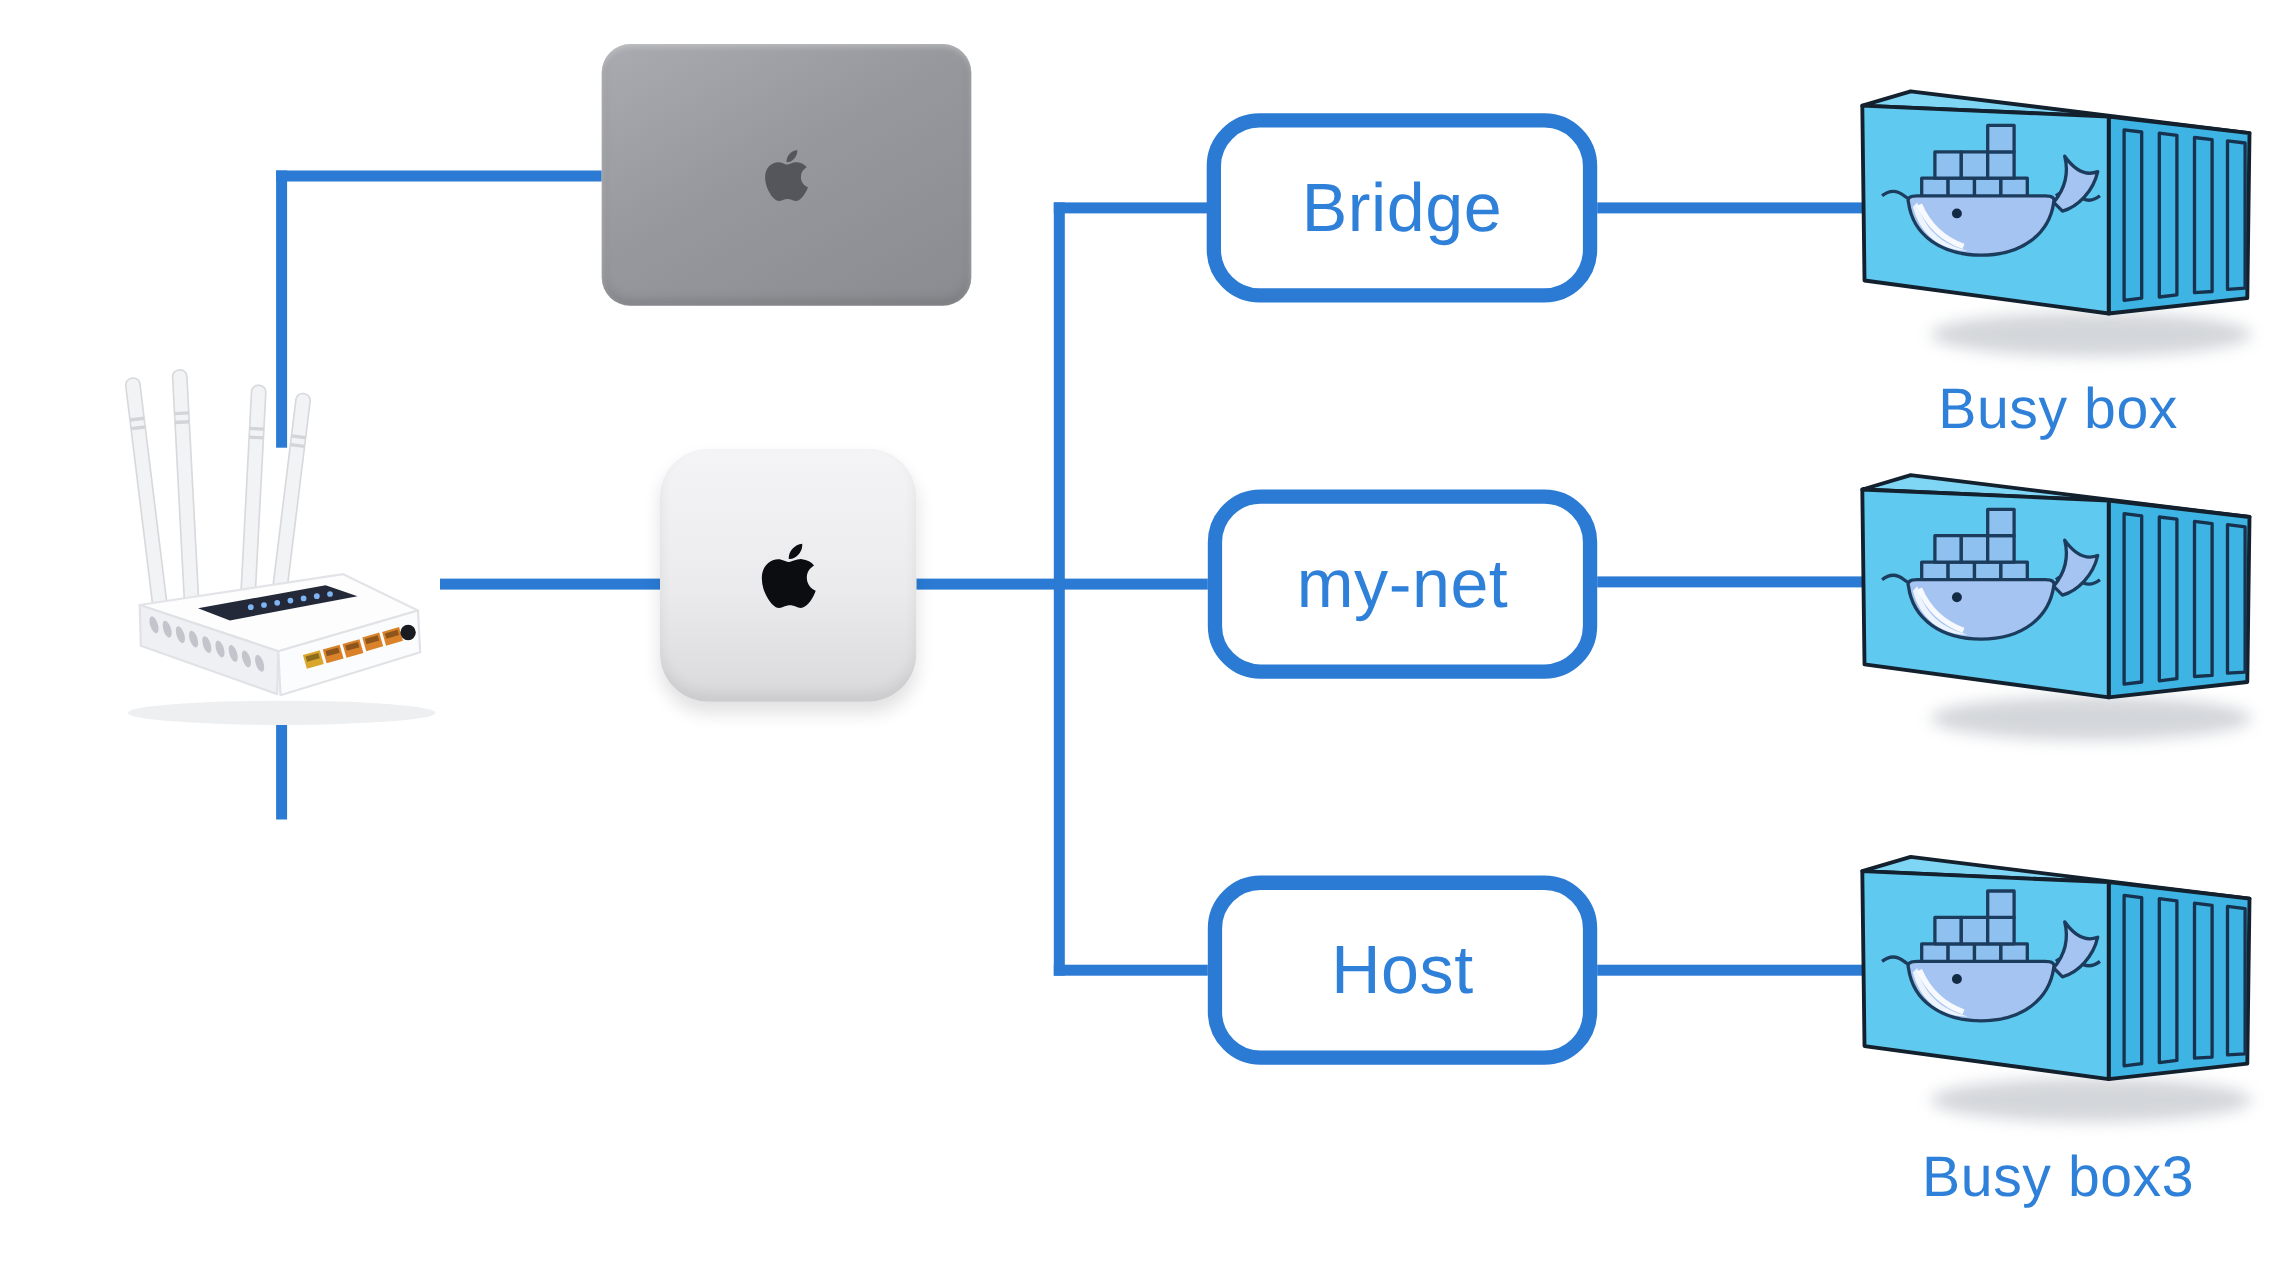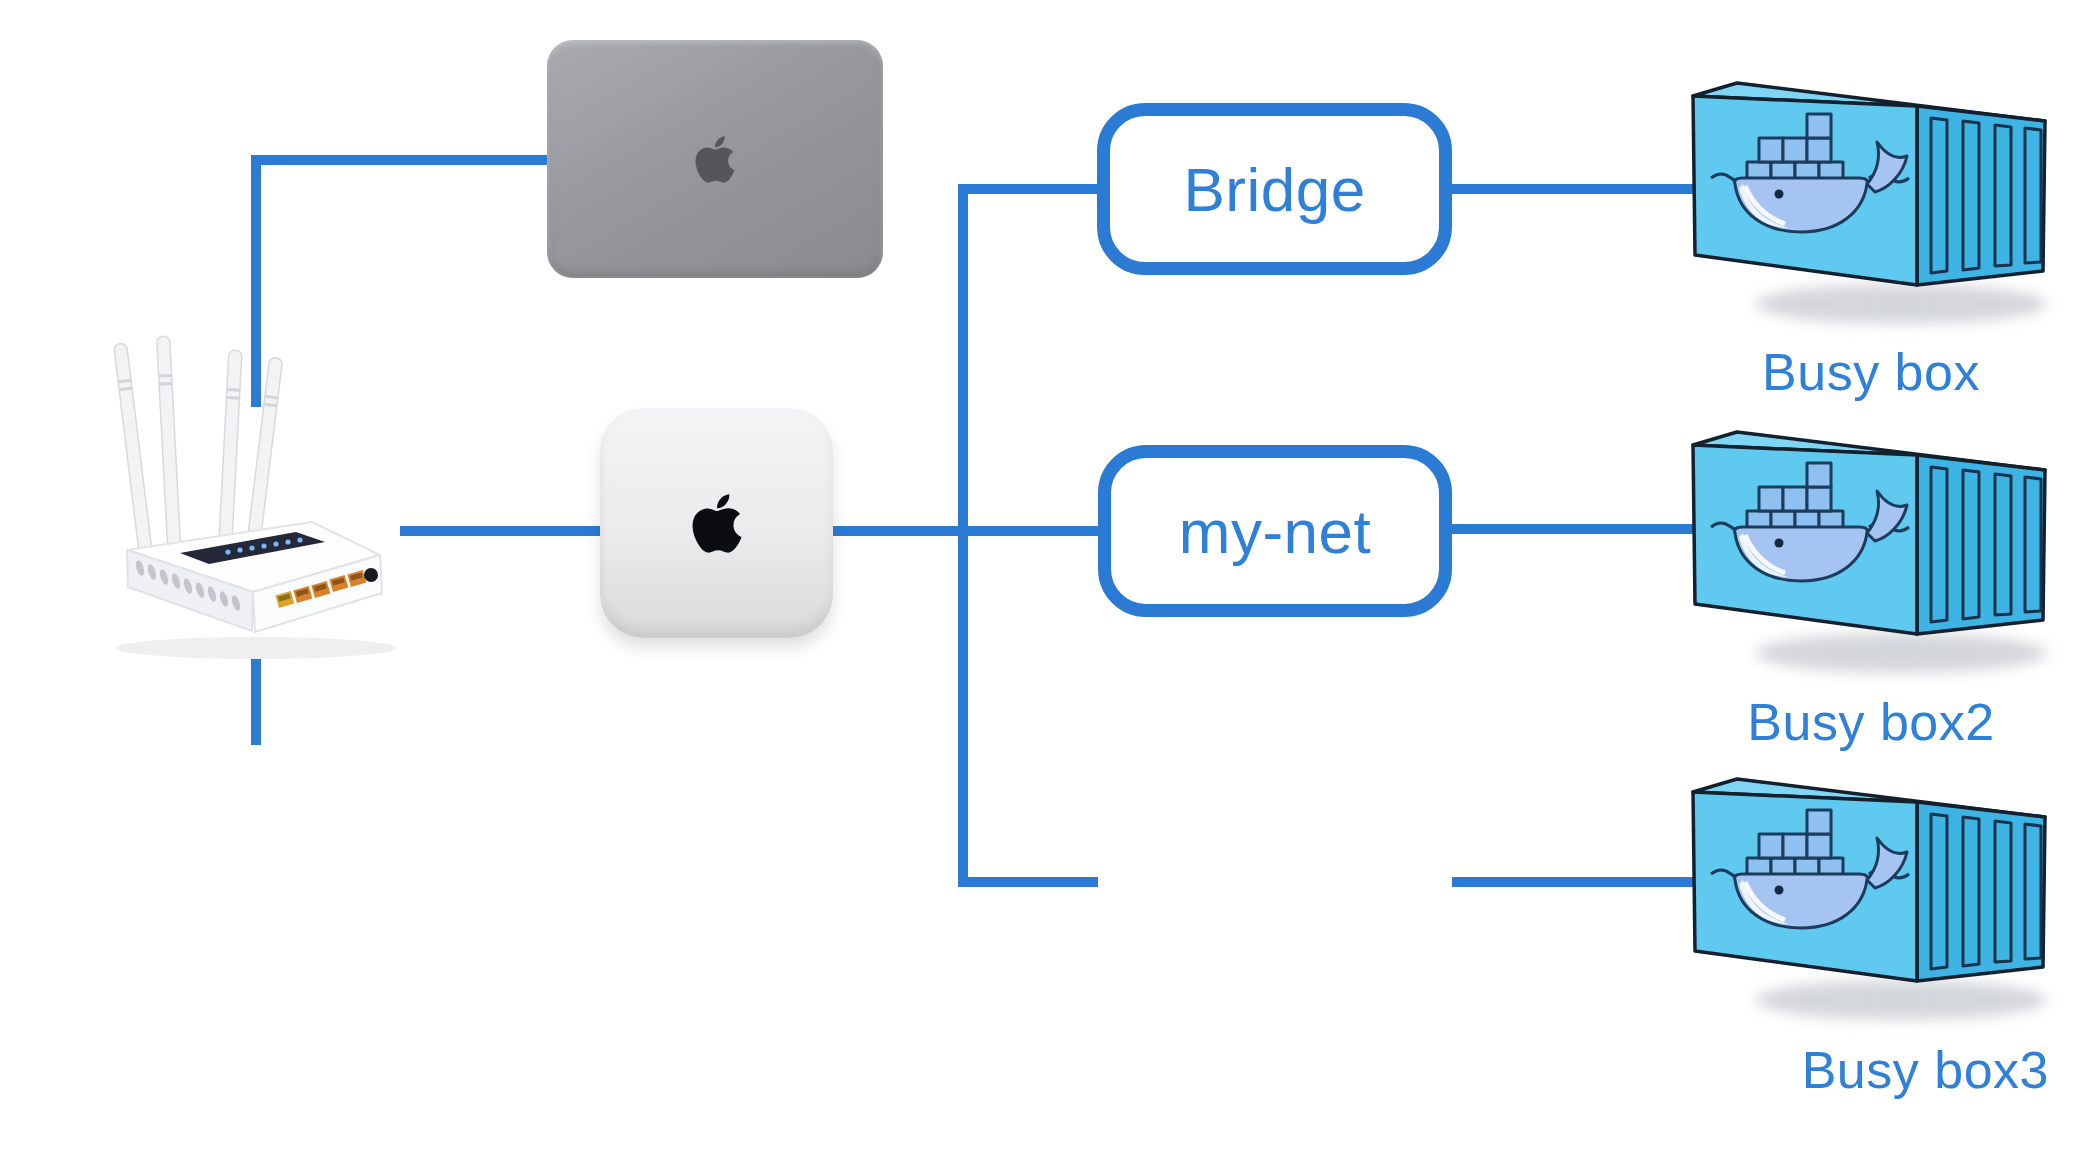--- a/index.html
+++ b/index.html
@@ -167,35 +167,37 @@
       <use href="#applelogo" fill="#0c0d10"></use>
     </svg>
   </div>
 
   <div class="nbox" style="left:1098px;top:445px;width:354px;height:172px;">
     <span>my-net</span>
   </div>
   <div class="nbox" style="left:1097px;top:103px;width:355px;height:172px;">
     <span>Bridge</span>
   </div>
+  <div class="nbox" style="left:1098px;top:796px;width:354px;height:172px;">
+    <span>Host</span>
+  </div>
 
   <div class="device" style="left:1693px;top:80px;">
     <svg width="356" height="255" viewBox="0 0 356 255" style="overflow:visible">
         <use href="#dockerbox"></use>
       </svg>
   </div>
   <div class="clabel" style="left:1693px;top:342px;">Busy box</div>
 
   <div class="device" style="left:1693px;top:429px;">
     <svg width="356" height="255" viewBox="0 0 356 255" style="overflow:visible">
         <use href="#dockerbox"></use>
       </svg>
   </div>
-  <div class="clabel" style="left:1693px;top:692px;">Busy box2</div>
 
   <div class="device" style="left:1693px;top:776px;">
     <svg width="356" height="255" viewBox="0 0 356 255" style="overflow:visible">
         <use href="#dockerbox"></use>
       </svg>
   </div>
-  <div class="clabel" style="left:1693px;top:1040px;text-align:right;">Busy box3</div>
+  <div class="clabel" style="left:1693px;top:1040px;">Busy box3</div>
 
 </div>
 
 </body></html>

